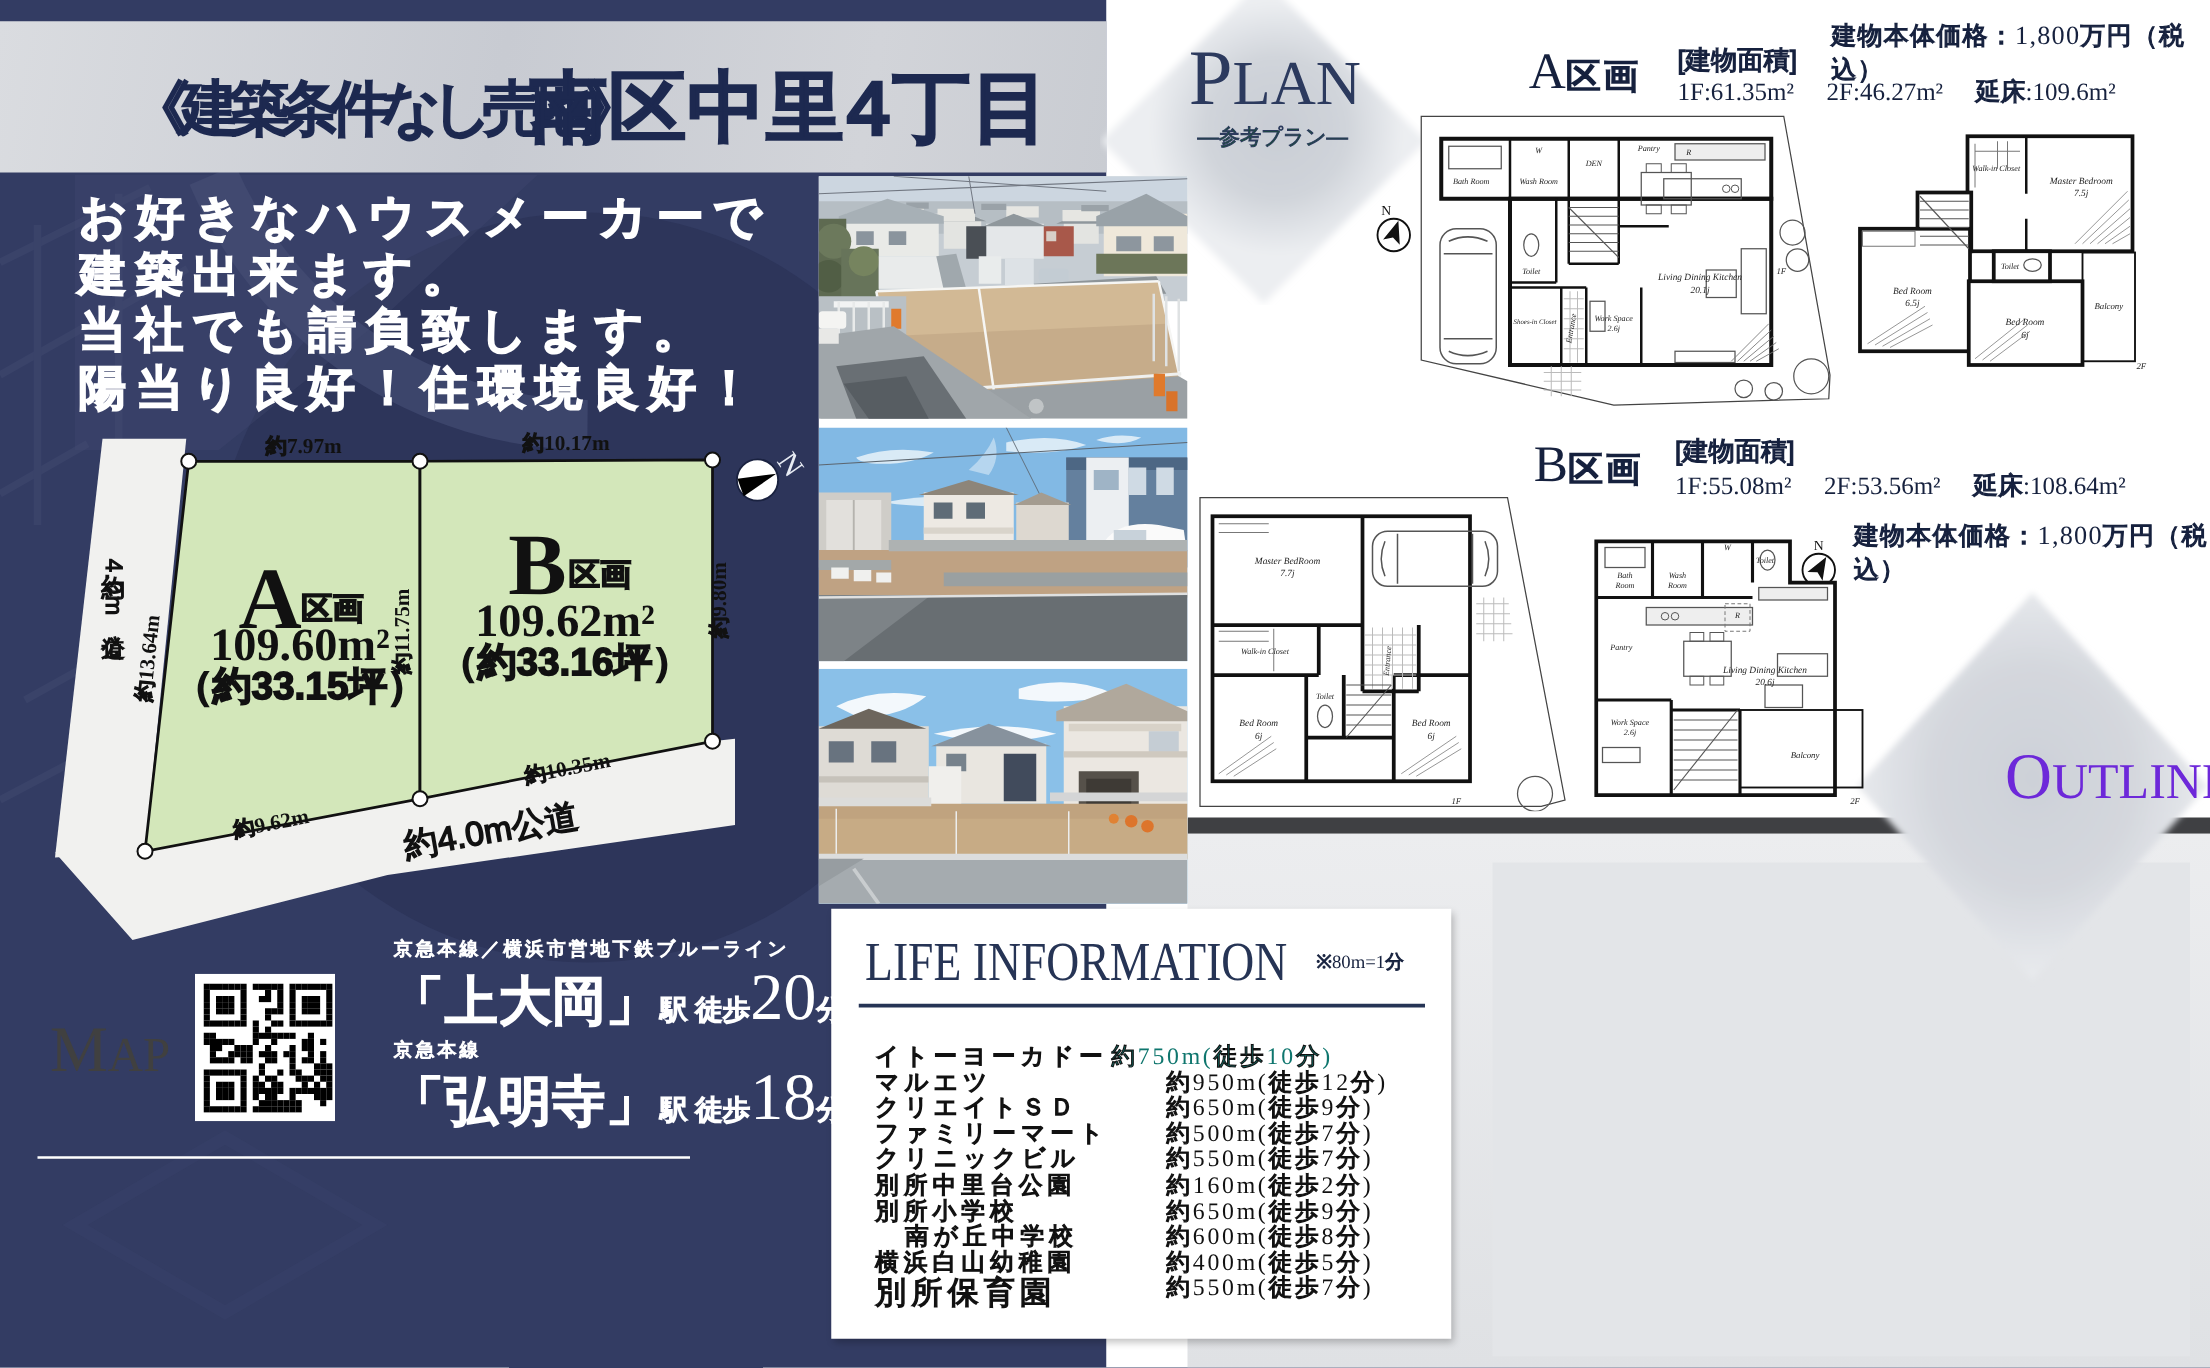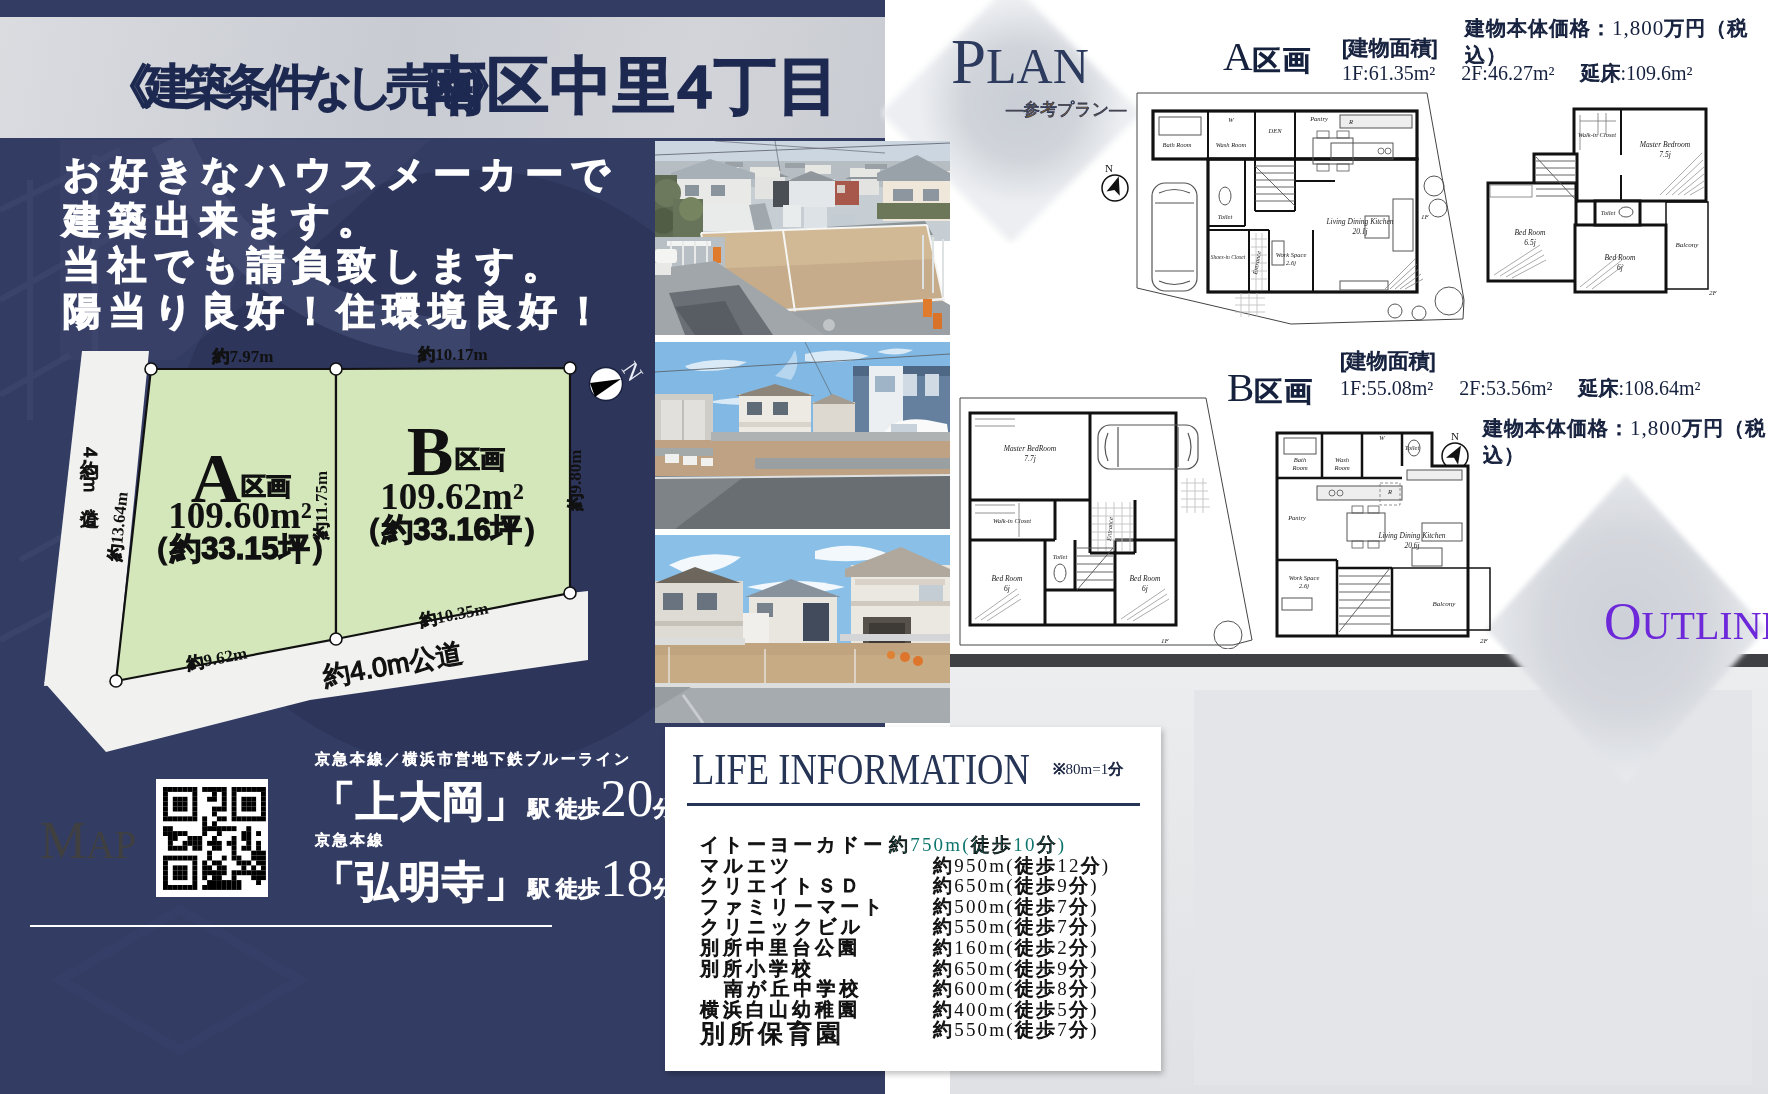--- a/index.html
+++ b/index.html
@@ -364,32 +364,32 @@
   <filter id="pb" x="-20%" y="-20%" width="140%" height="140%">
           <feGaussianBlur stdDeviation="3"></feGaussianBlur>
         </filter>
  </defs>
  <rect x="39" y="39" width="184" height="184" transform="rotate(45 131 131)" fill="url(#pg)" filter="url(#pb)"></rect>
 </svg>
 </div>
 
 <div class="abs lat" style="left:951px;top:26px;color:#2c3a5e;font-size:63px;">P<span style="font-size:50px;">LAN</span></div>
 
-<div class="abs jp" style="left:958px;top:98px;color:#a16207;font-size:17px;margin-left:48px;-webkit-text-stroke:0.8px #2c3a5e;">―参考プラン―</div>
+<div class="abs jp" style="left:958px;top:98px;color:#14532d;font-size:17px;-webkit-text-stroke:0.8px #2c3a5e;">―参考プラン―</div>
 
 <div class="abs" style="left:1465px;top:15px;font-size:20px;color:#16213e;letter-spacing:1px;"><span class="jp" style="-webkit-text-stroke:1px #16213e;">建物本体価格：</span><span class="lat" style="font-size:21px;">1,800</span><span class="jp" style="-webkit-text-stroke:1px #16213e;">万円（税込）</span></div>
 
 <div class="abs" style="left:1223px;top:32px;color:#16213e;"><span class="lat" style="font-size:41px;">A</span><span class="jp" style="font-size:28px;-webkit-text-stroke:1.5px #16213e;letter-spacing:2px;">区画</span></div>
 
 <div class="abs jp" style="left:1342px;top:34px;font-size:21px;color:#16213e;-webkit-text-stroke:1px #16213e;">[建物面積]</div>
 <div class="abs" style="left:1342px;top:60px;font-size:20px;color:#16213e;white-space:nowrap;">
  <span class="lat">1F:61.35m²</span><span style="display:inline-block;width:26px"></span><span class="lat">2F:46.27m²</span><span style="display:inline-block;width:26px"></span><span class="jp" style="-webkit-text-stroke:1px #16213e;">延床</span><span class="lat">:109.6m²</span>
 </div>
 
-<div class="abs" style="left:1227px;top:347px;color:#16213e;margin-top:16px;"><span class="lat" style="font-size:41px;">B</span><span class="jp" style="font-size:28px;-webkit-text-stroke:1.5px #16213e;letter-spacing:2px;">区画</span></div>
+<div class="abs" style="left:1227px;top:347px;color:#16213e;"><span class="lat" style="font-size:41px;">B</span><span class="jp" style="font-size:28px;-webkit-text-stroke:1.5px #16213e;letter-spacing:2px;">区画</span></div>
 
 <div class="abs jp" style="left:1340px;top:347px;font-size:21px;color:#16213e;-webkit-text-stroke:1px #16213e;">[建物面積]</div>
 <div class="abs" style="left:1340px;top:375px;font-size:20px;color:#16213e;white-space:nowrap;">
  <span class="lat">1F:55.08m²</span><span style="display:inline-block;width:26px"></span><span class="lat">2F:53.56m²</span><span style="display:inline-block;width:26px"></span><span class="jp" style="-webkit-text-stroke:1px #16213e;">延床</span><span class="lat">:108.64m²</span>
 </div>
 
 <div class="abs" style="left:1483px;top:415px;font-size:20px;color:#16213e;letter-spacing:1px;"><span class="jp" style="-webkit-text-stroke:1px #16213e;">建物本体価格：</span><span class="lat" style="font-size:21px;">1,800</span><span class="jp" style="-webkit-text-stroke:1px #16213e;">万円（税込）</span></div>
 
 <div class="abs" style="left:950px;top:654px;width:818px;height:13px;background:#3f4043;"></div>
 

